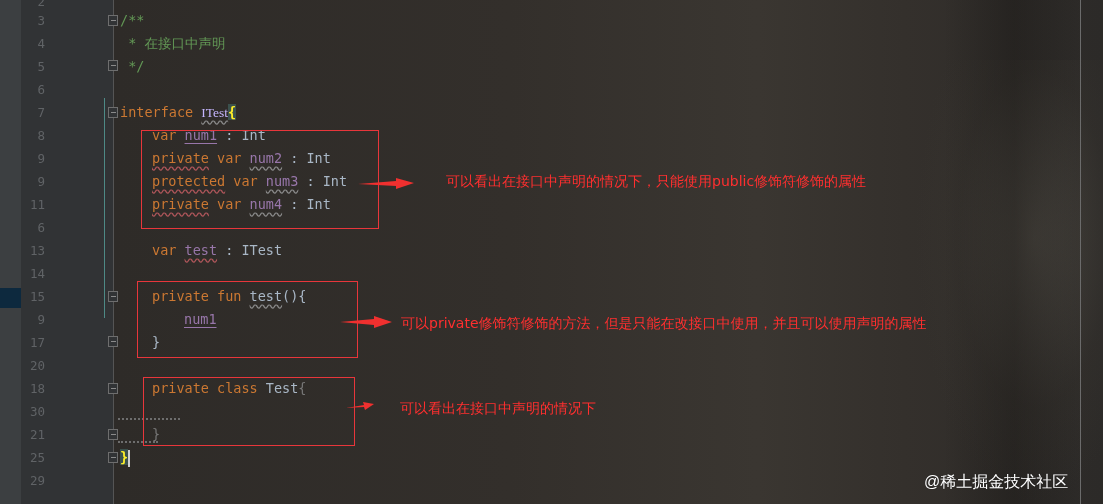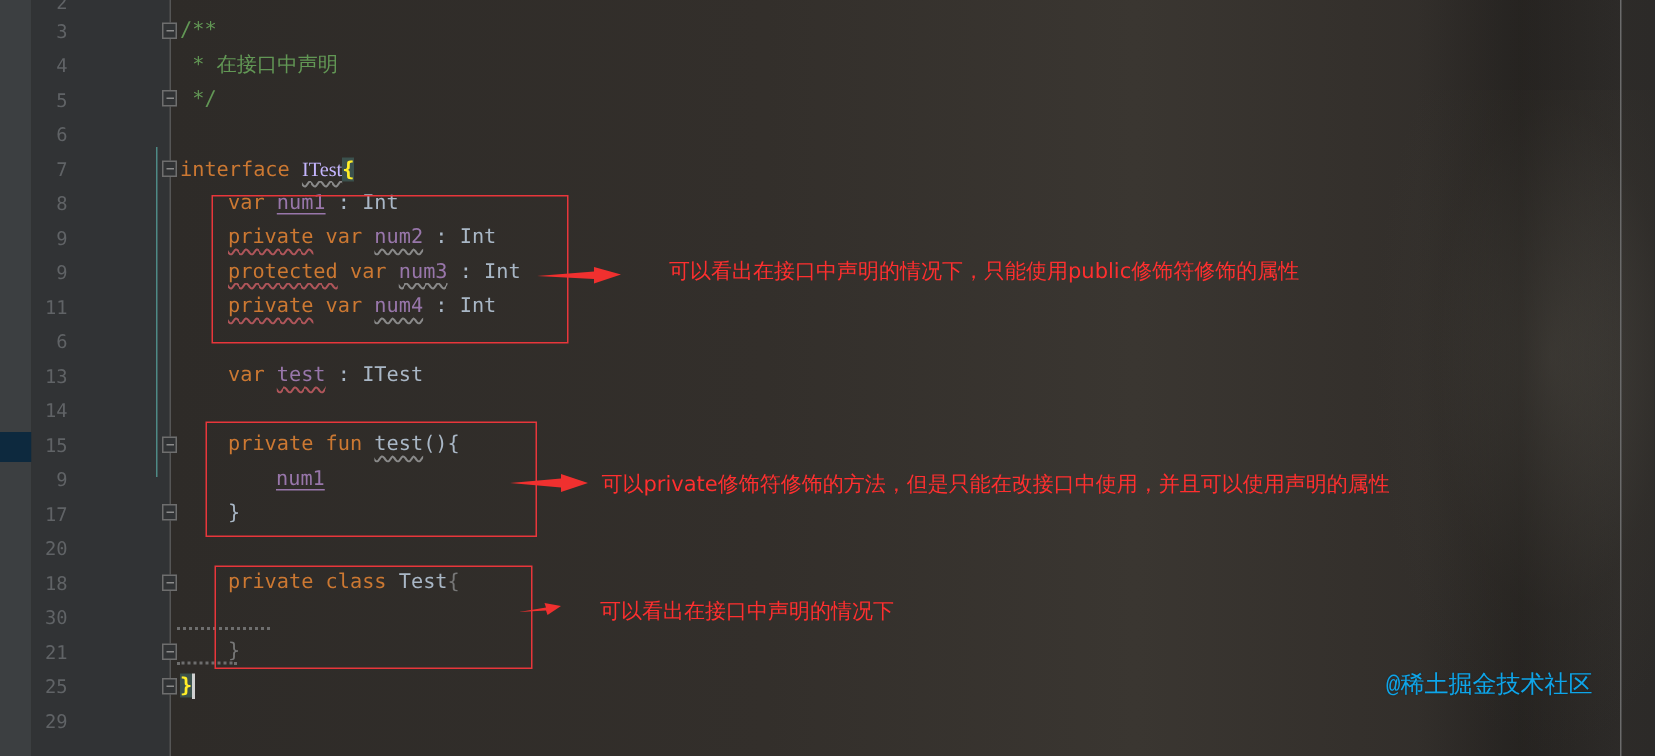--- a/index.html
+++ b/index.html
@@ -81,22 +81,22 @@
     }
     .arrow {
       position:absolute; height:0;
     }
     .arrow svg { position:absolute; left:0; top:0; overflow:visible; }
     .note {
       position:absolute; color:#ff2f2f; font-family:"DejaVu Sans", sans-serif;
       font-size:14px; white-space:nowrap; line-height:20px;
     }
     .watermark {
-      position:absolute; left:924px; top:446px; color:#0ea5e9;
-      font-family:Liberation Mono, monospace; font-size:16px; white-space:nowrap;
+      position:absolute; left:924px; top:472px; color:#ffffff;
+      font-family:Liberation Sans, sans-serif; font-size:16px; white-space:nowrap;
       text-shadow:0 0 1px #222;
     }
   </style>
 </head>
 <body>
 
 <div class="left-strip">
   <div class="active-marker"></div>
 </div>
 <div class="gutter"></div>

